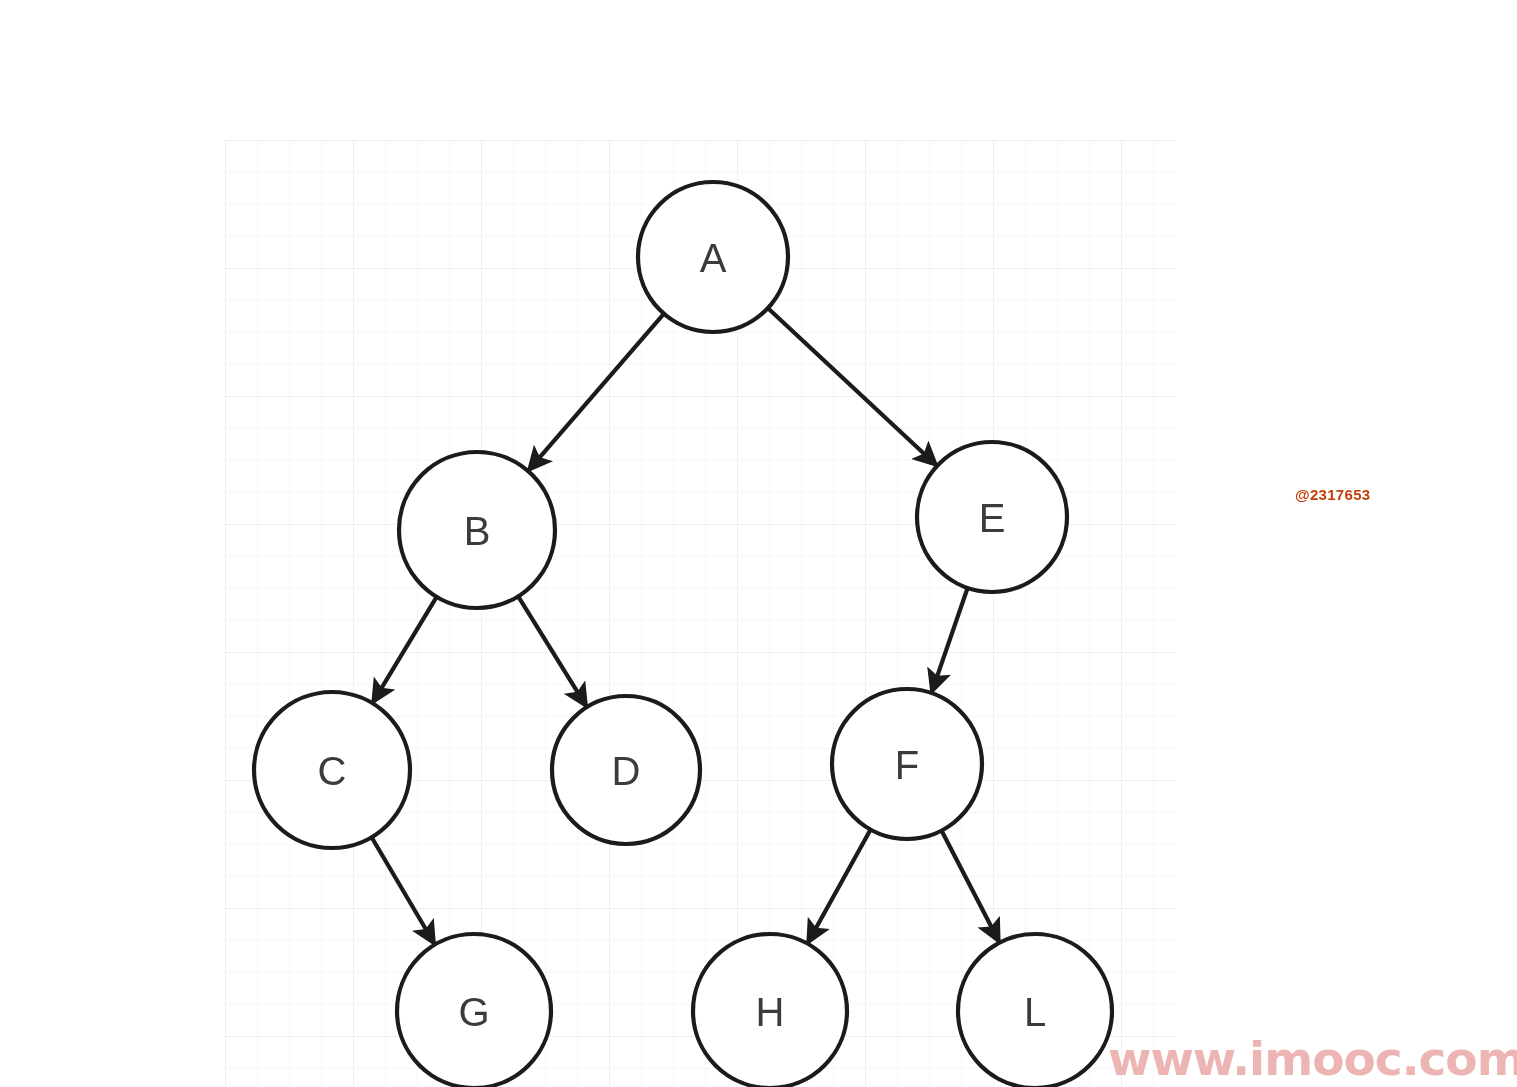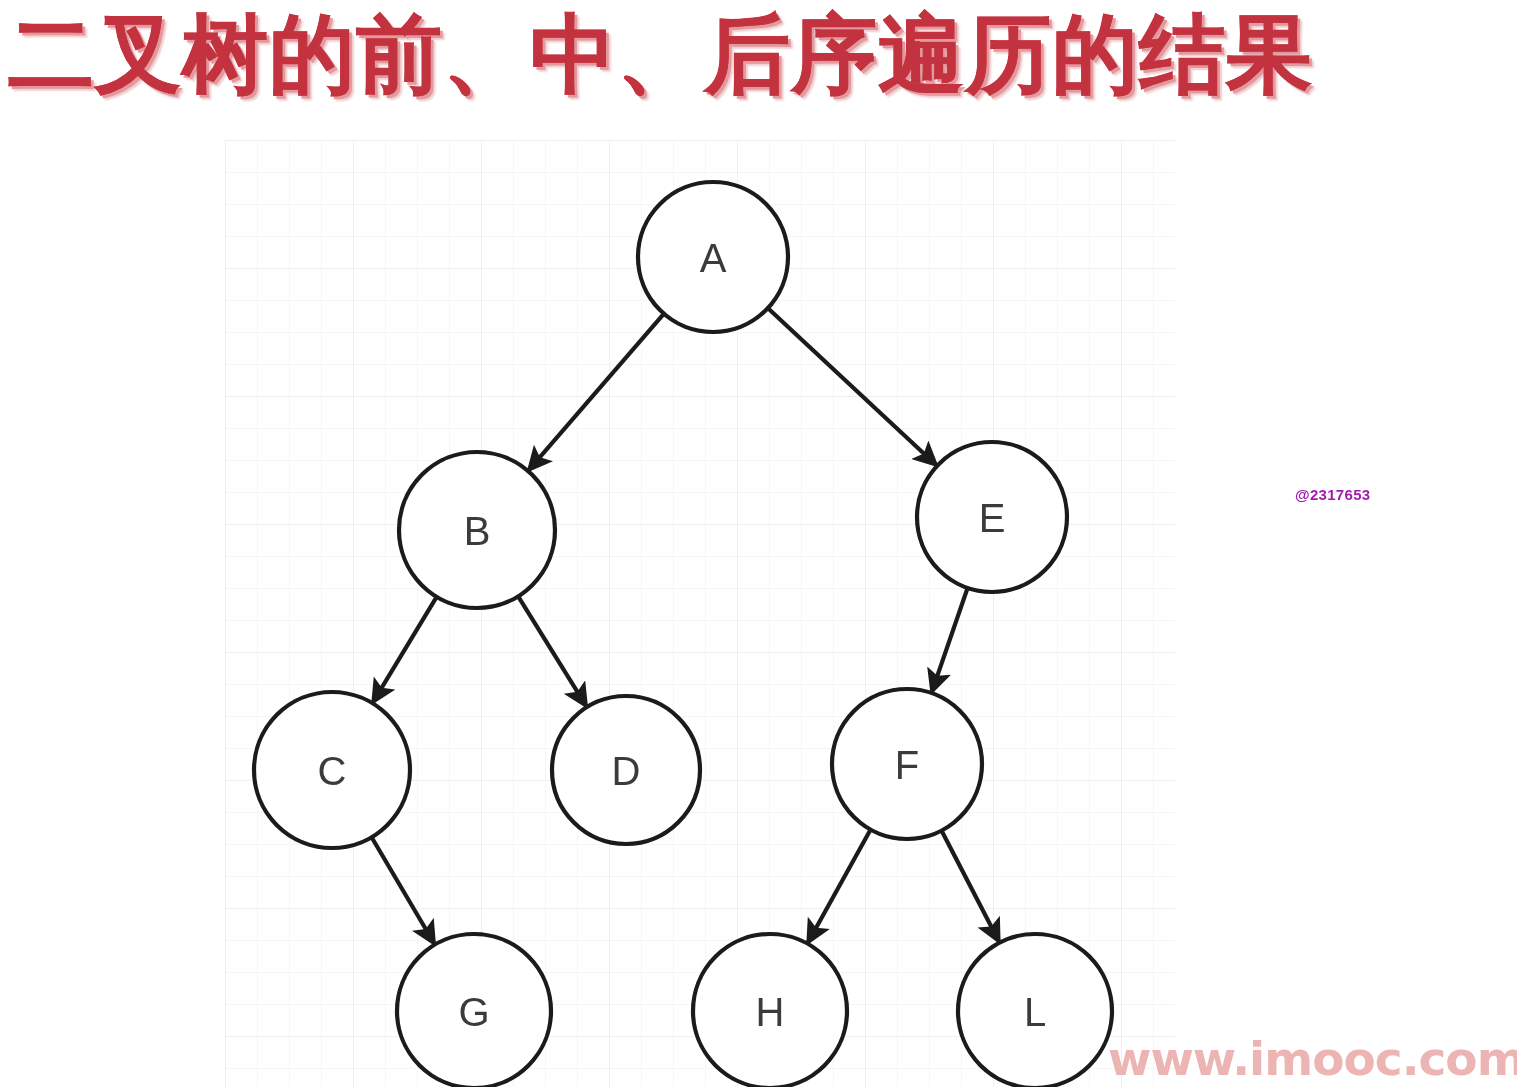--- a/index.html
+++ b/index.html
@@ -85,42 +85,41 @@
   }
 
   
   #user-watermark {
     position: absolute;
     left: 1295px;
     top: 486px;
     font-family: "Liberation Sans", sans-serif;
     font-size: 15px;
     font-weight: bold;
-    color: #a21caf;
+    color: #c2410c;
     letter-spacing: 0.3px;
     white-space: nowrap;
   }
   #site-watermark {
     position: absolute;
     left: 1108px;
     top: 1031px;
     font-family: "DejaVu Sans", "Liberation Sans", sans-serif;
     font-size: 47px;
     font-weight: bold;
     color: #edb4b4;
     letter-spacing: -1px;
     white-space: nowrap;
   }
 </style>
 </head>
 <body>
 
 <div id="page">
 
-  <div id="title">二叉树的前、中、后序遍历的结果</div>
 
   <div id="grid-canvas"></div>
 
   <svg id="tree-svg" viewBox="0 0 1517 1087" xmlns="http://www.w3.org/2000/svg">
     <defs>
       <marker id="arrowhead" markerWidth="7" markerHeight="7" refX="5.4" refY="3" orient="auto" markerUnits="strokeWidth">
         <path d="M0,0 L6.2,3 L0,6 L1.3,3 Z" fill="#1b1b1b"></path>
       </marker>
     </defs>
     <g id="edges-layer">

